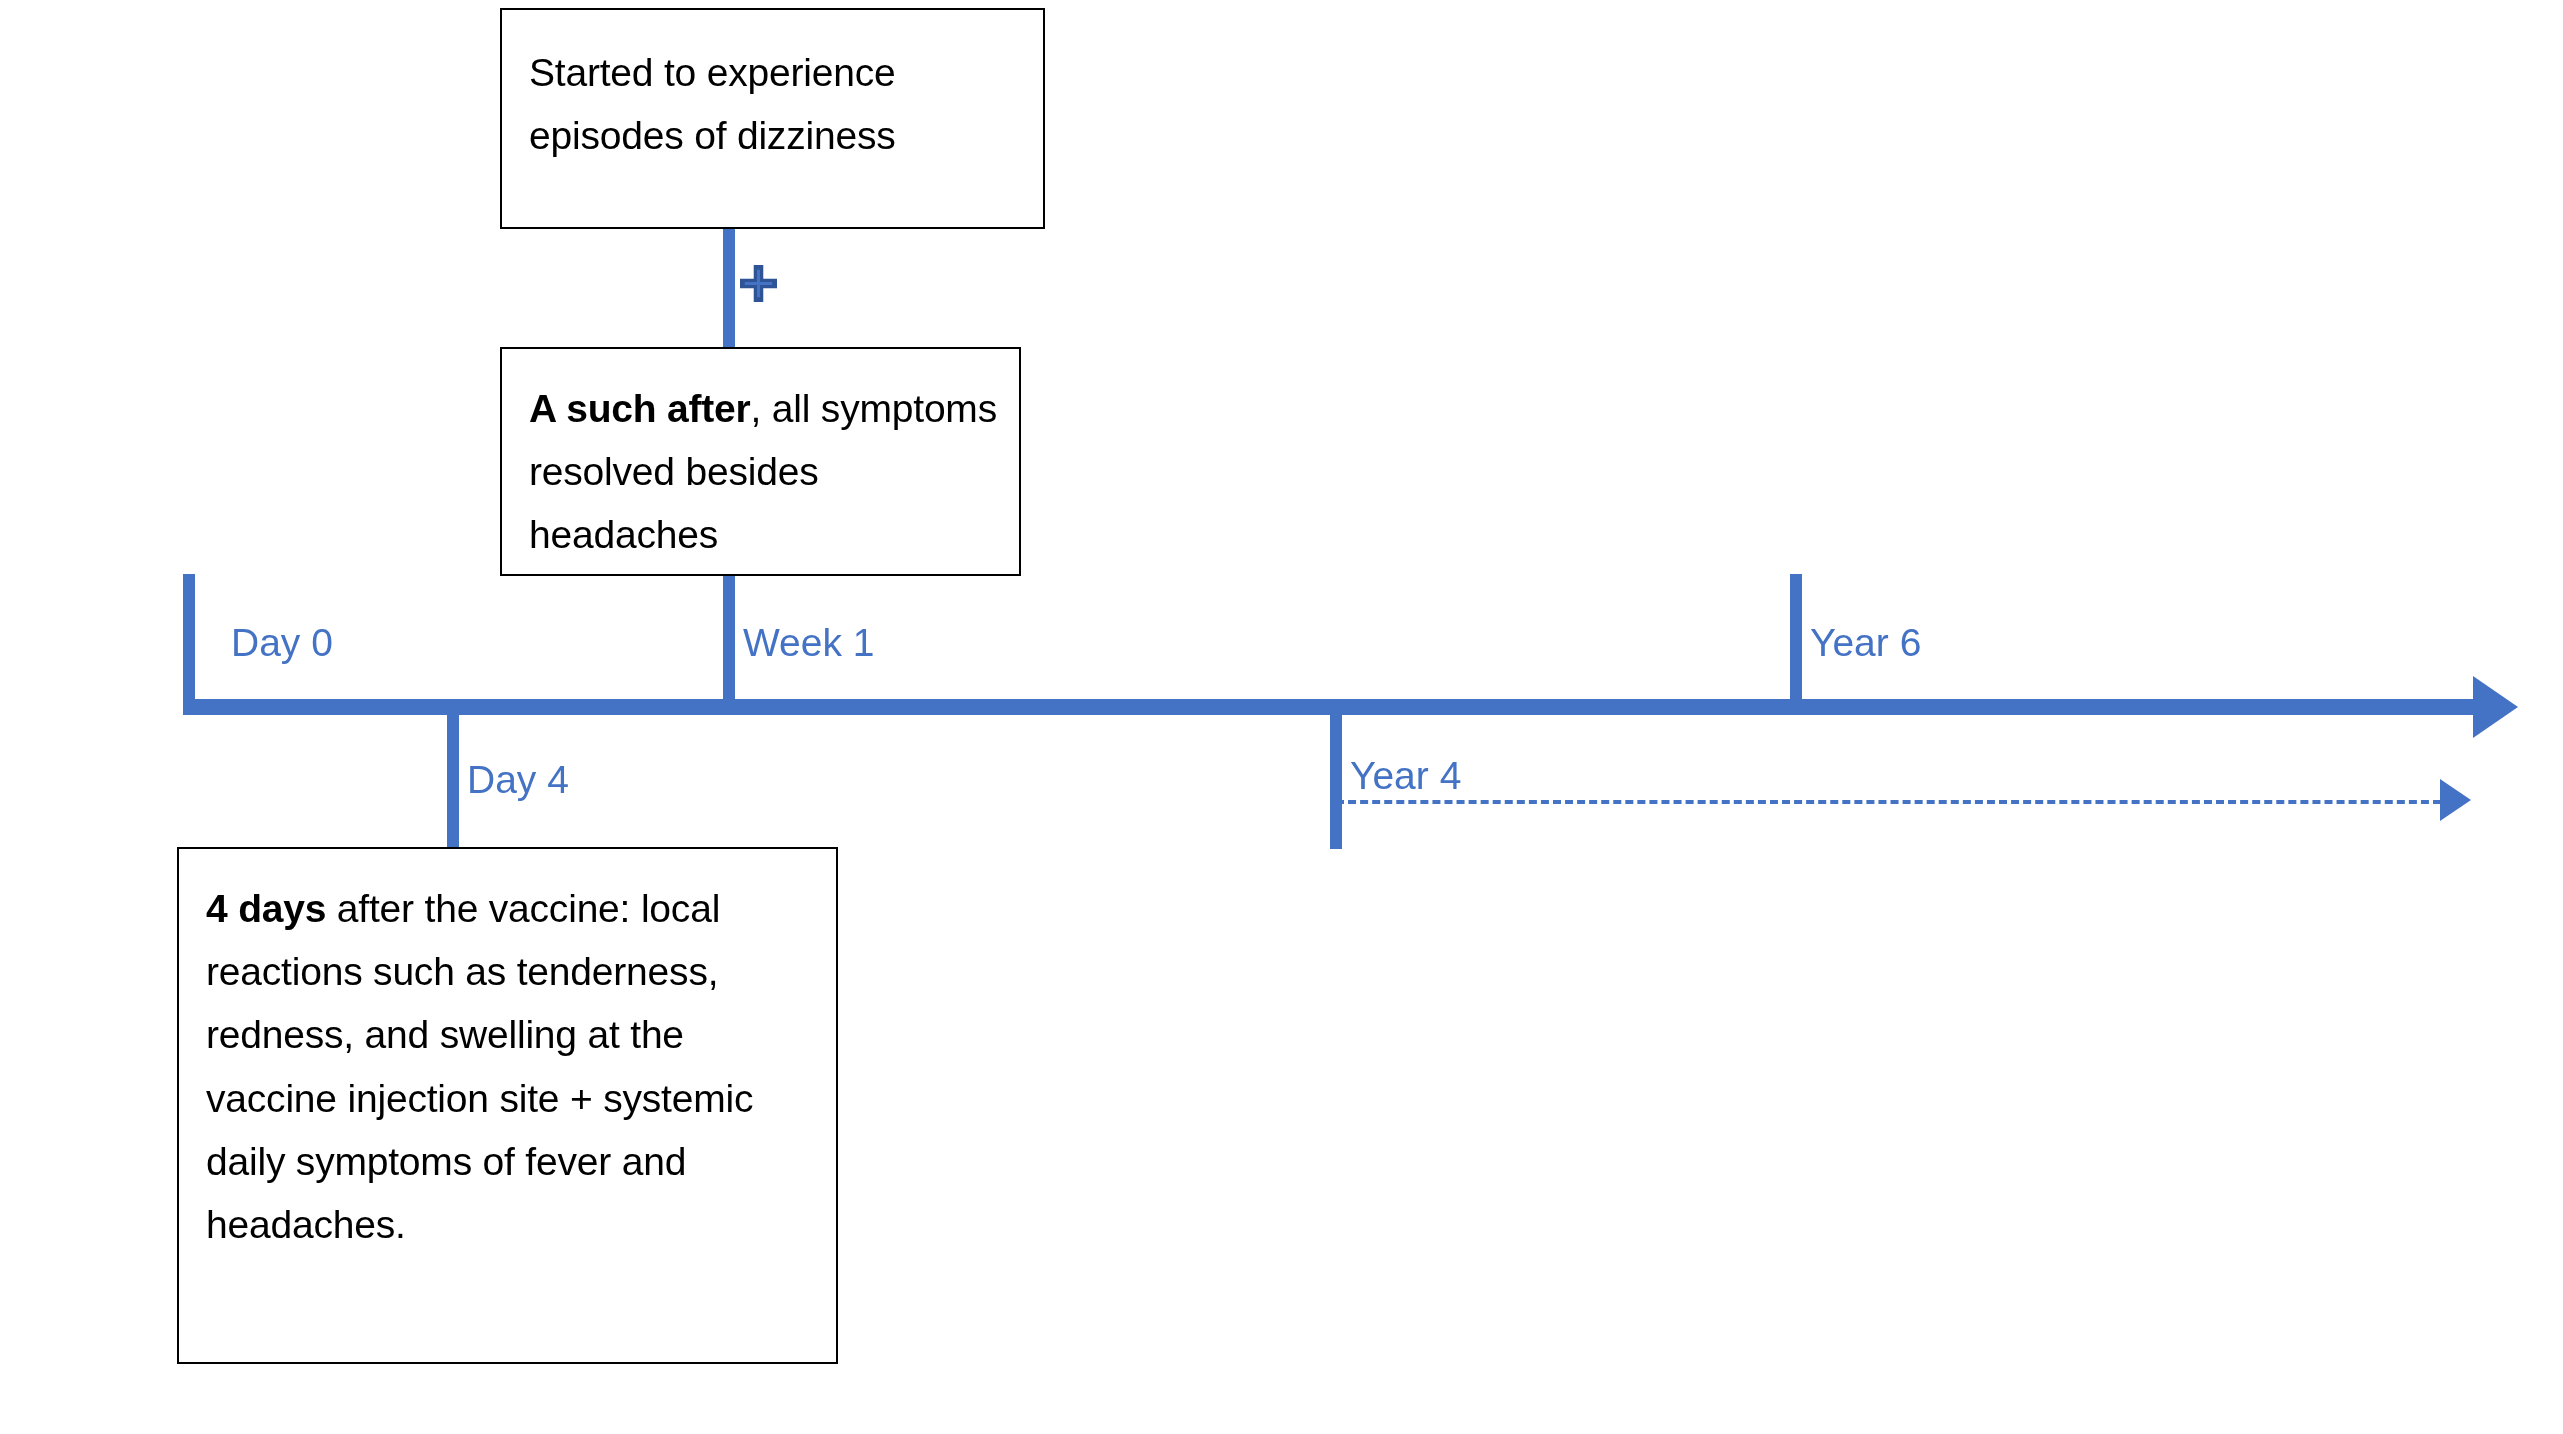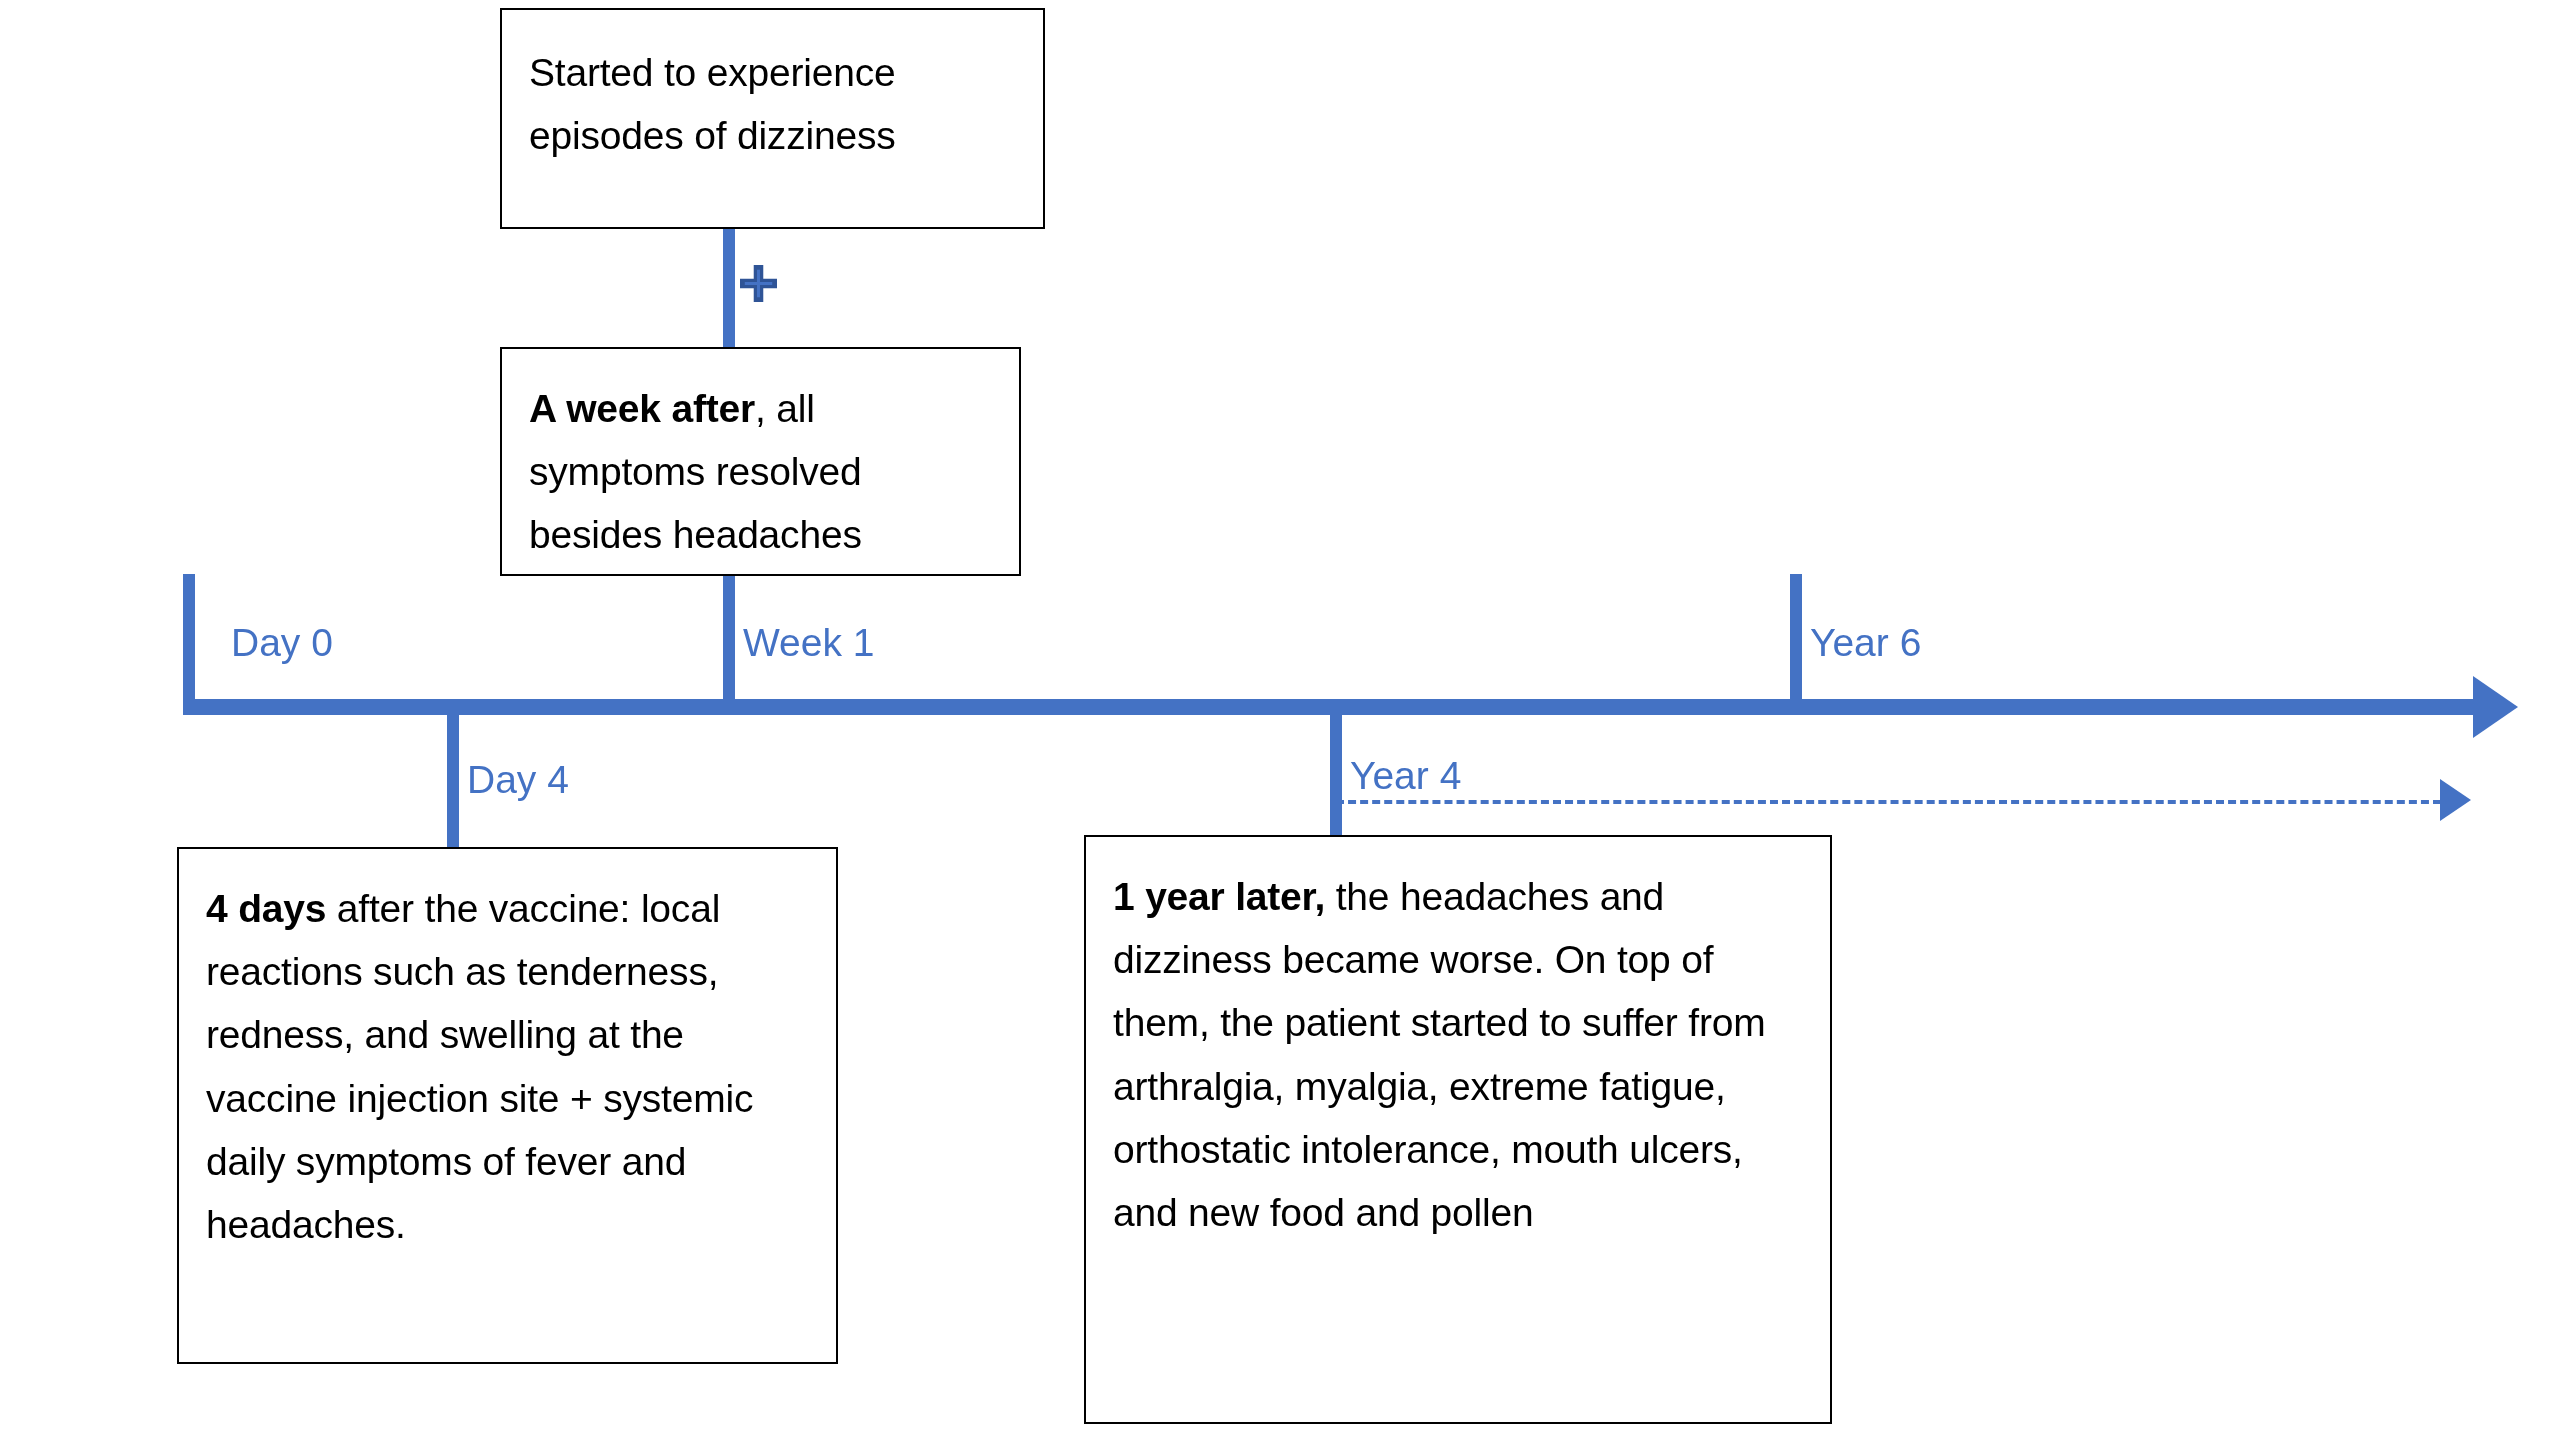--- a/index.html
+++ b/index.html
@@ -113,21 +113,21 @@
   <div class="plus-icon" style="left:740px; top:265px; width:37px; height:37px;">
     <svg width="37" height="37" viewBox="0 0 62 62" xmlns="http://www.w3.org/2000/svg">
       <path d="M23 0 H39 V23 H62 V39 H39 V62 H23 V39 H0 V23 H23 Z" fill="#2F5496"></path>
       <path d="M28.5 8 H33.5 V28.5 H54 V33.5 H33.5 V54 H28.5 V33.5 H8 V28.5 H28.5 Z" fill="#4472C4"></path>
     </svg>
   </div>
 
 
   <div class="ebox" style="left:500px; top:347px; width:521px; height:229px;">
     <div class="txt" style="top:28px;">
-      <b>A week after</b><span>, all symptoms resolved besides headaches</span>
+      <b>A such after</b><span>, all symptoms resolved besides headaches</span>
     </div>
   </div>
 
 
   <div class="axis-line" style="left:183px; top:699px; width:2291px; height:16px;"></div>
 
   <div class="arrowhead arrow-main" style="left:2473px; top:676px;"></div>
 
   <div class="dashline" style="left:1336px; top:800px; width:1105px;"></div>
 
@@ -147,20 +147,15 @@
 
   <div class="tick" style="left:1330px; top:712px; height:137px;"></div>
   <div class="tick-label" style="left:1350px; top:756px;">Year 4</div>
 
   <div class="ebox" style="left:177px; top:847px; width:661px; height:517px;">
     <div class="txt" style="top:28px;">
       <b>4 days</b><span> after the vaccine: local reactions such as tenderness, redness, and swelling at the vaccine injection site + systemic daily symptoms of fever and headaches.</span>
     </div>
   </div>
 
-  <div class="ebox" style="left:1084px; top:835px; width:748px; height:589px;">
-    <div class="txt" style="top:28px;">
-      <b>1 year later,</b><span> the headaches and dizziness became worse. On top of them, the patient started to suffer from arthralgia, myalgia, extreme fatigue, orthostatic intolerance, mouth ulcers, and new food and pollen</span>
-    </div>
-  </div>
 
 </div>
 
 
 </body></html>

